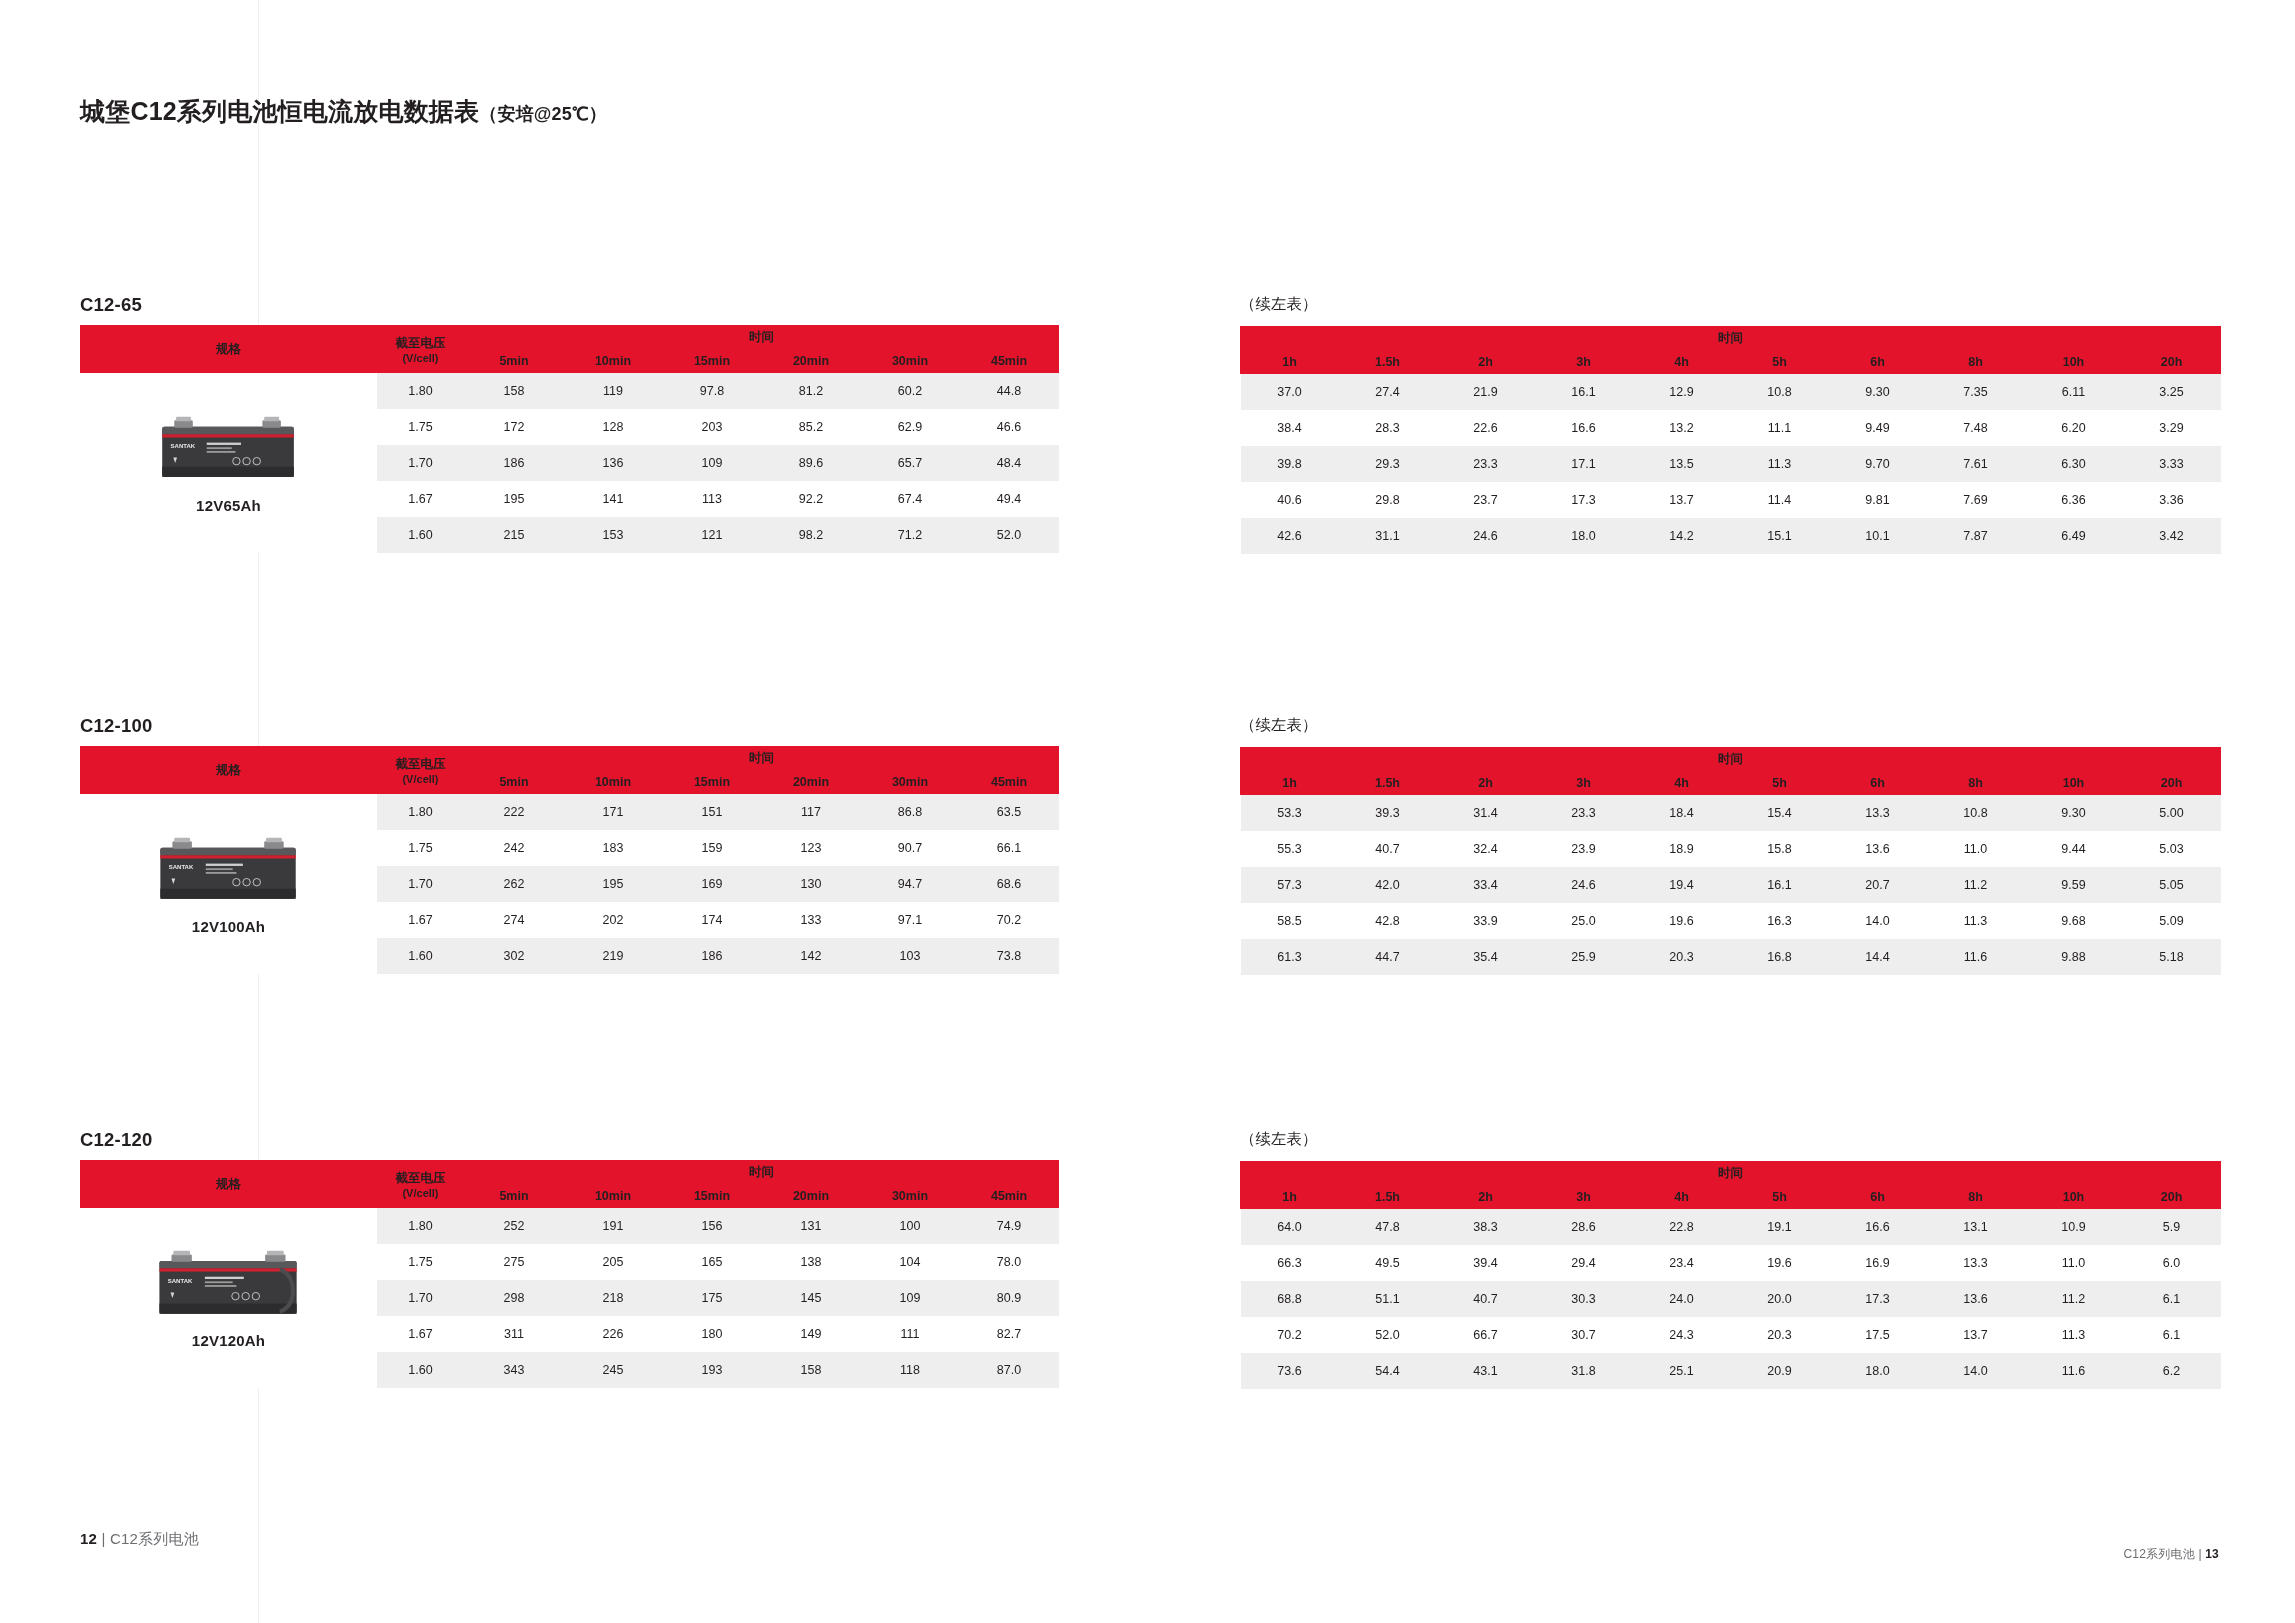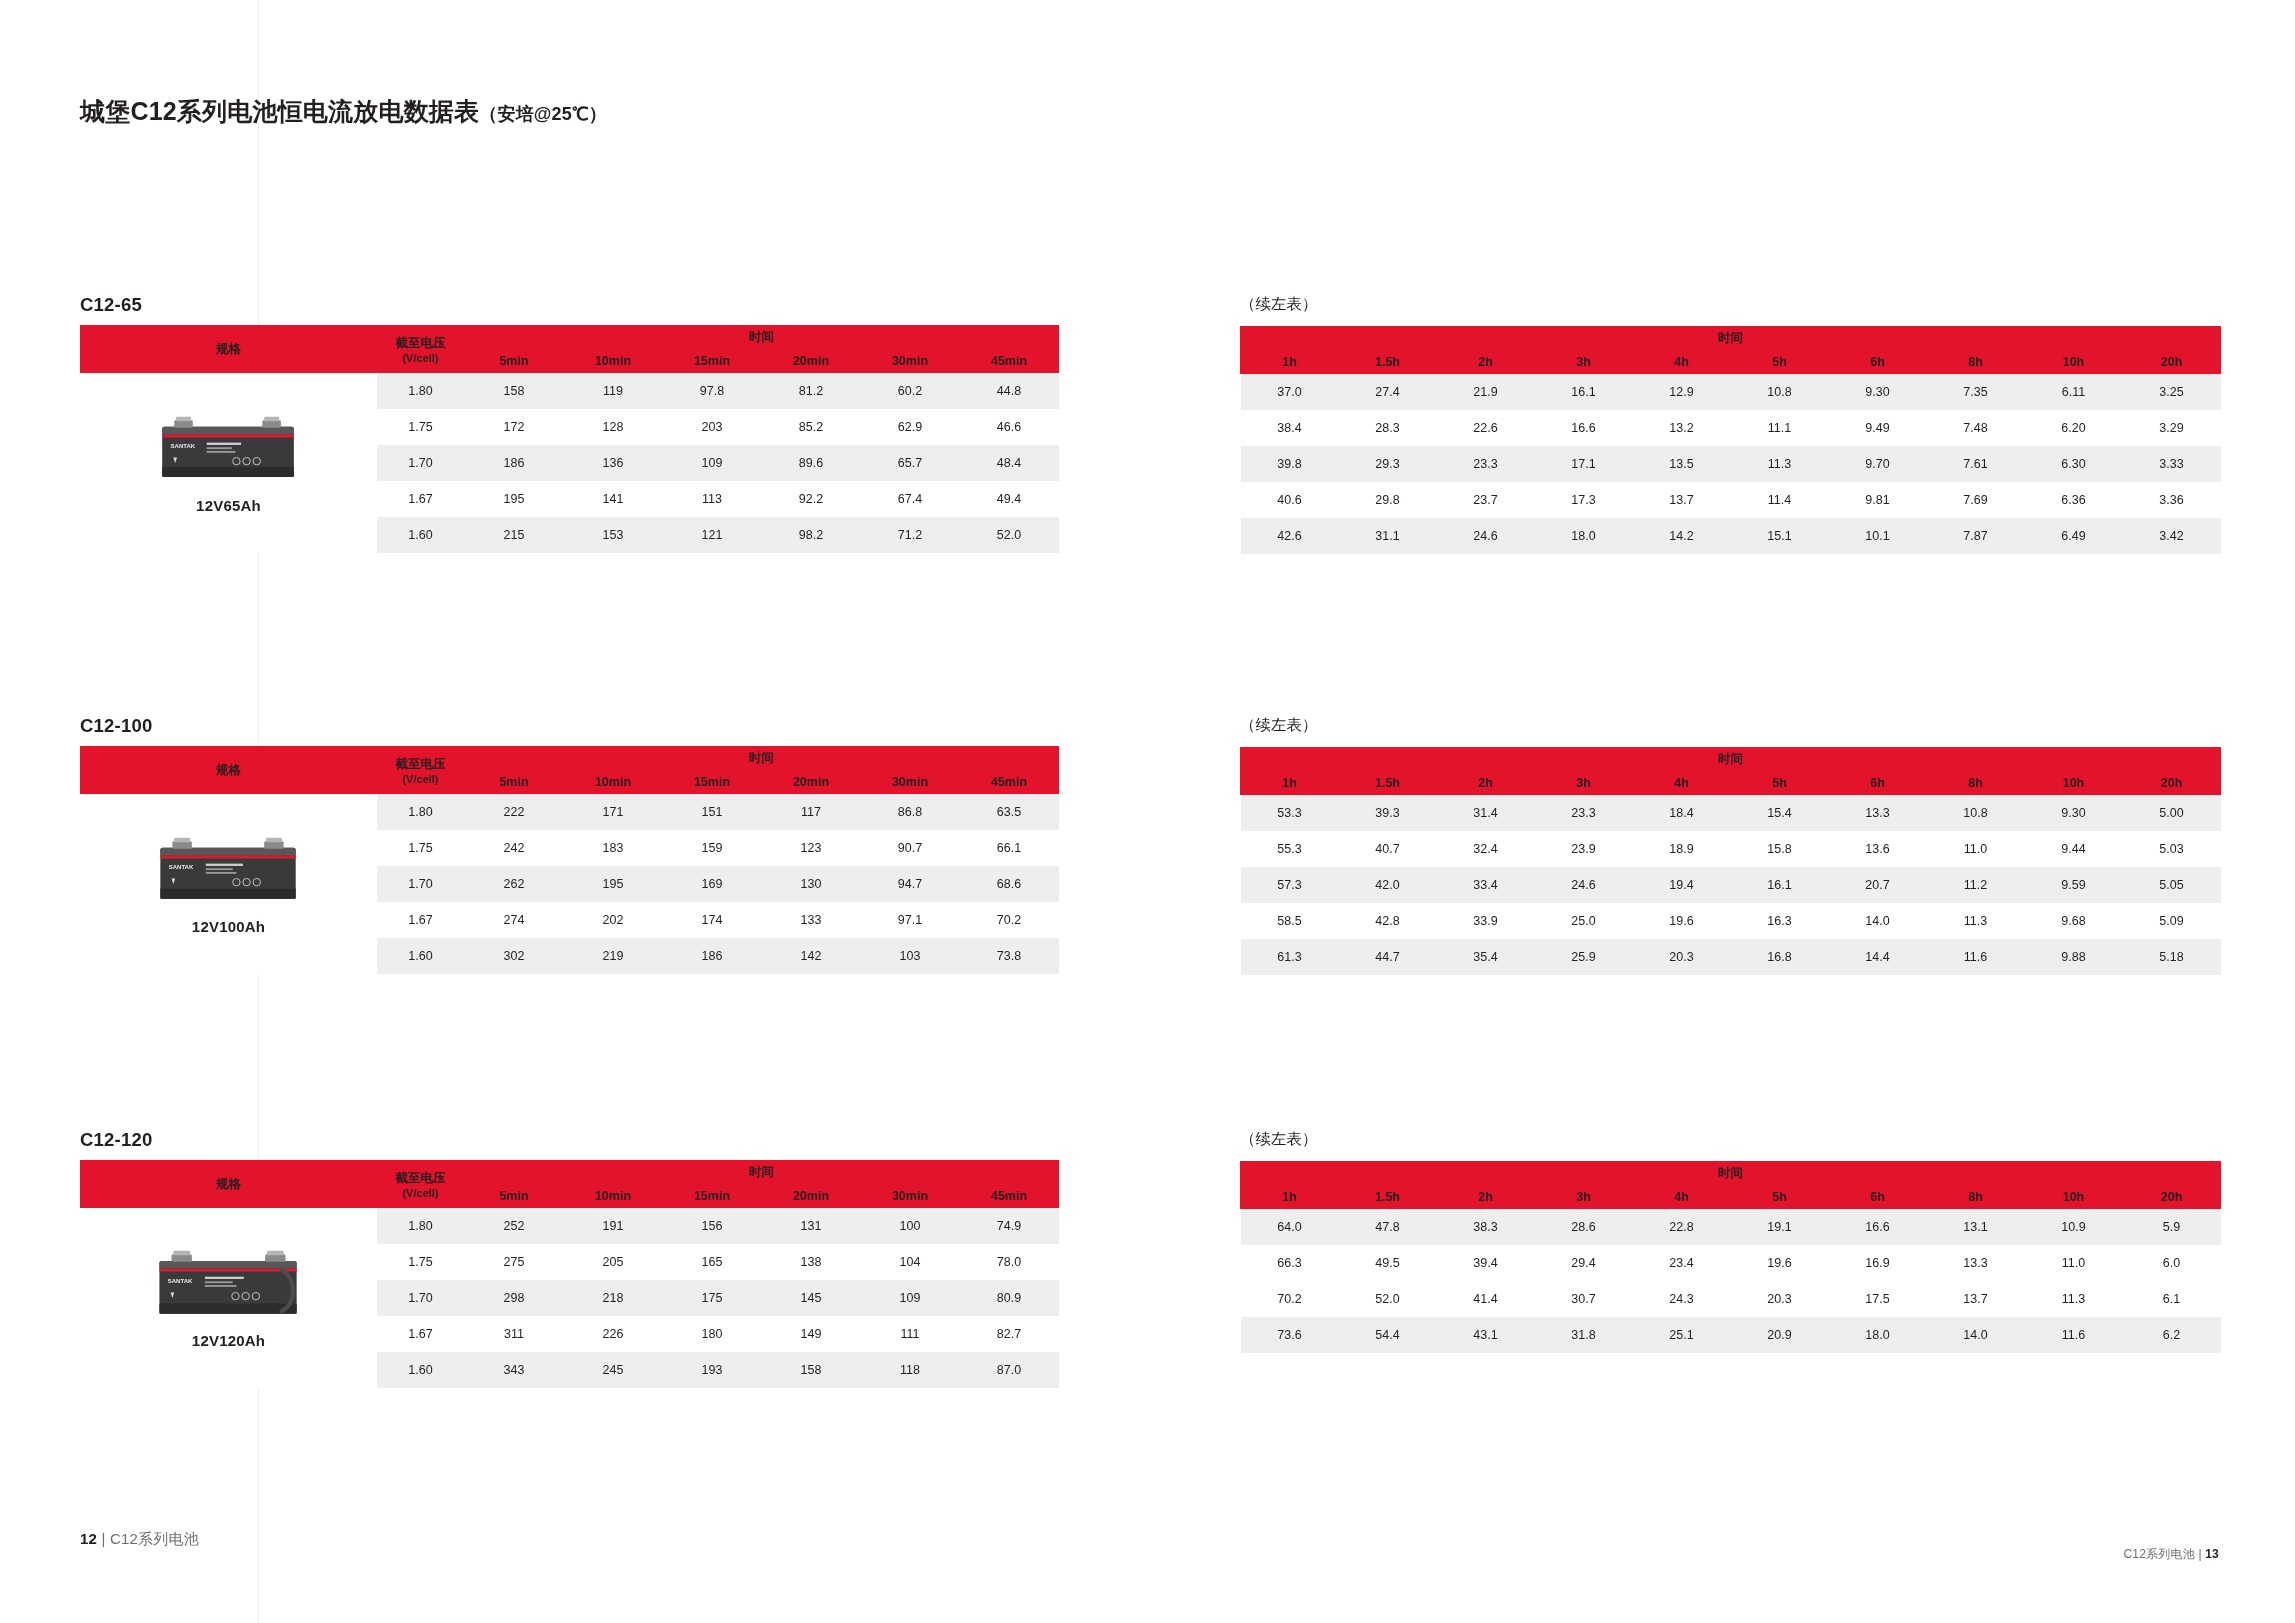--- a/index.html
+++ b/index.html
@@ -700,24 +700,36 @@
           <td>49.5</td>
           <td>39.4</td>
           <td>29.4</td>
           <td>23.4</td>
           <td>19.6</td>
           <td>16.9</td>
           <td>13.3</td>
           <td>11.0</td>
           <td>6.0</td>
         </tr>
+        <tr class="odd">
+          <td>68.8</td>
+          <td>51.1</td>
+          <td>40.7</td>
+          <td>30.3</td>
+          <td>24.0</td>
+          <td>20.0</td>
+          <td>17.3</td>
+          <td>13.6</td>
+          <td>11.2</td>
+          <td>6.1</td>
+        </tr>
         <tr class="even">
           <td>70.2</td>
           <td>52.0</td>
-          <td>41.4</td>
+          <td>66.7</td>
           <td>30.7</td>
           <td>24.3</td>
           <td>20.3</td>
           <td>17.5</td>
           <td>13.7</td>
           <td>11.3</td>
           <td>6.1</td>
         </tr>
         <tr class="odd">
           <td>73.6</td>

